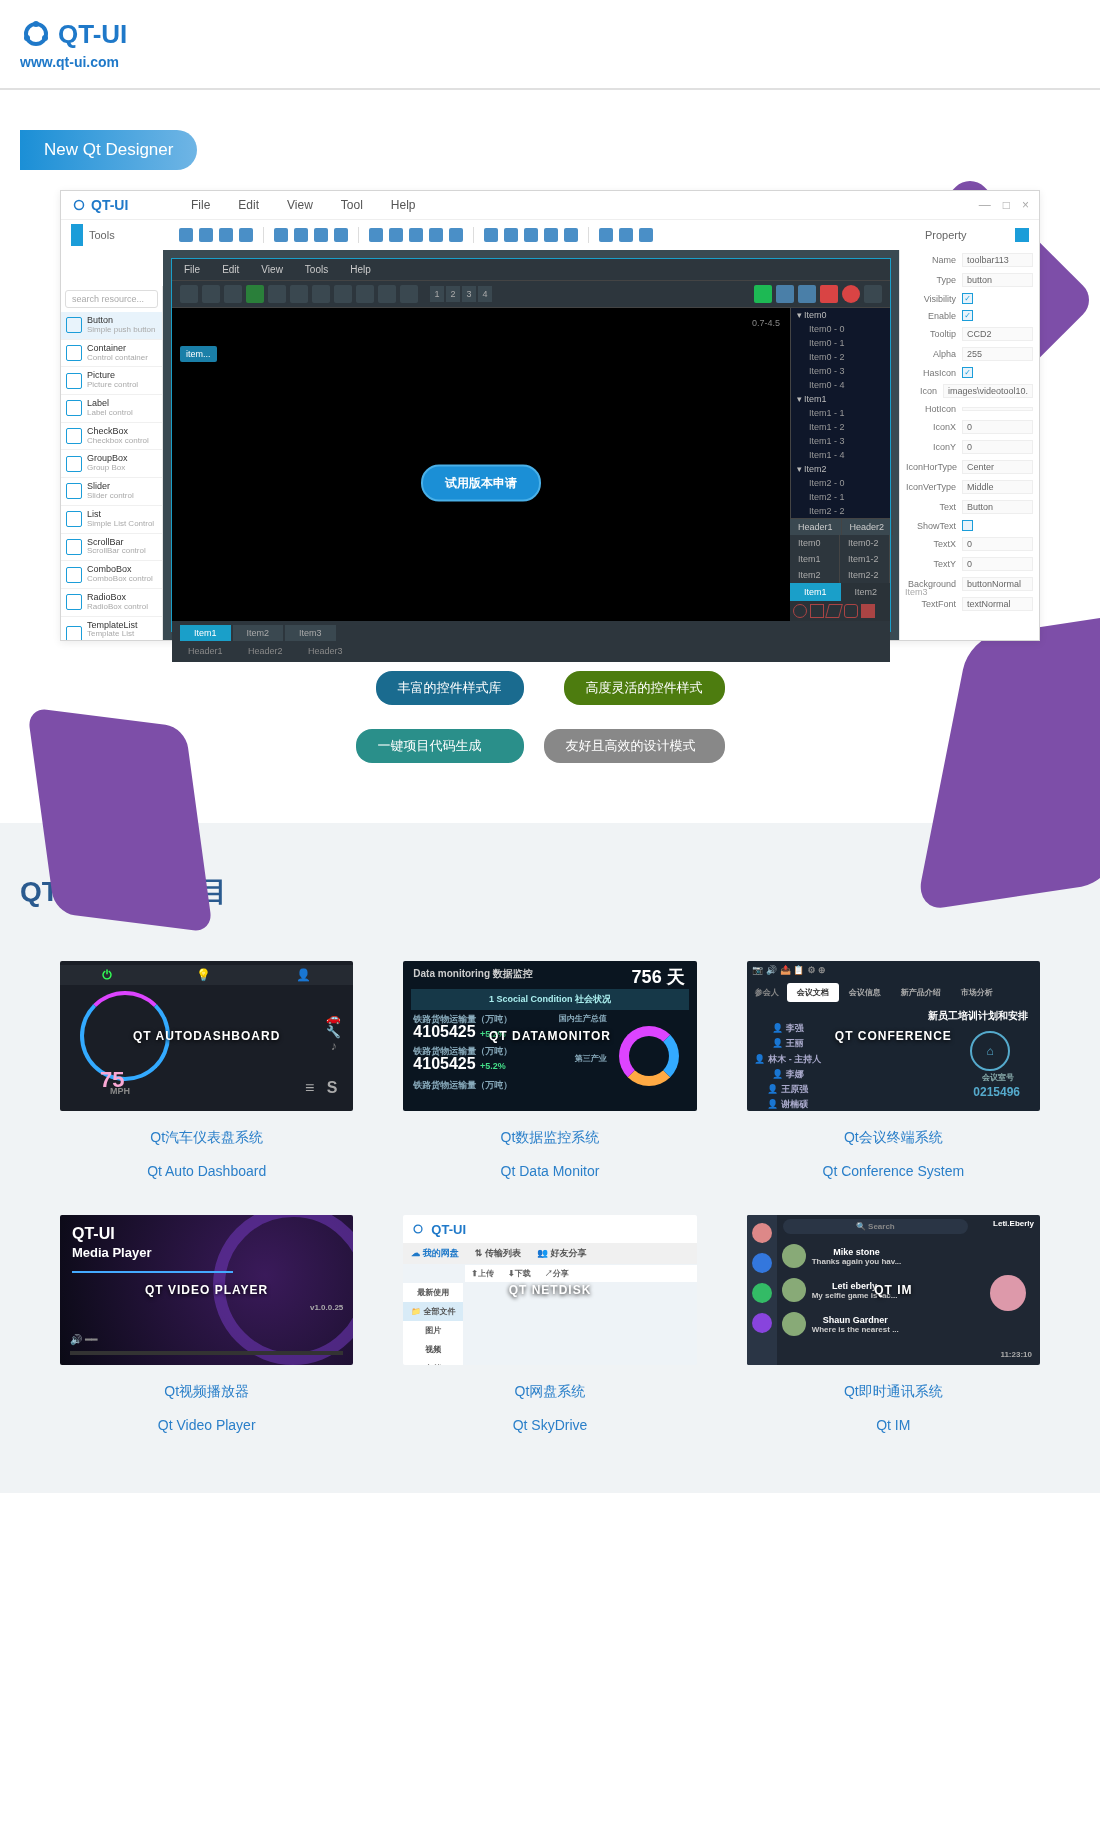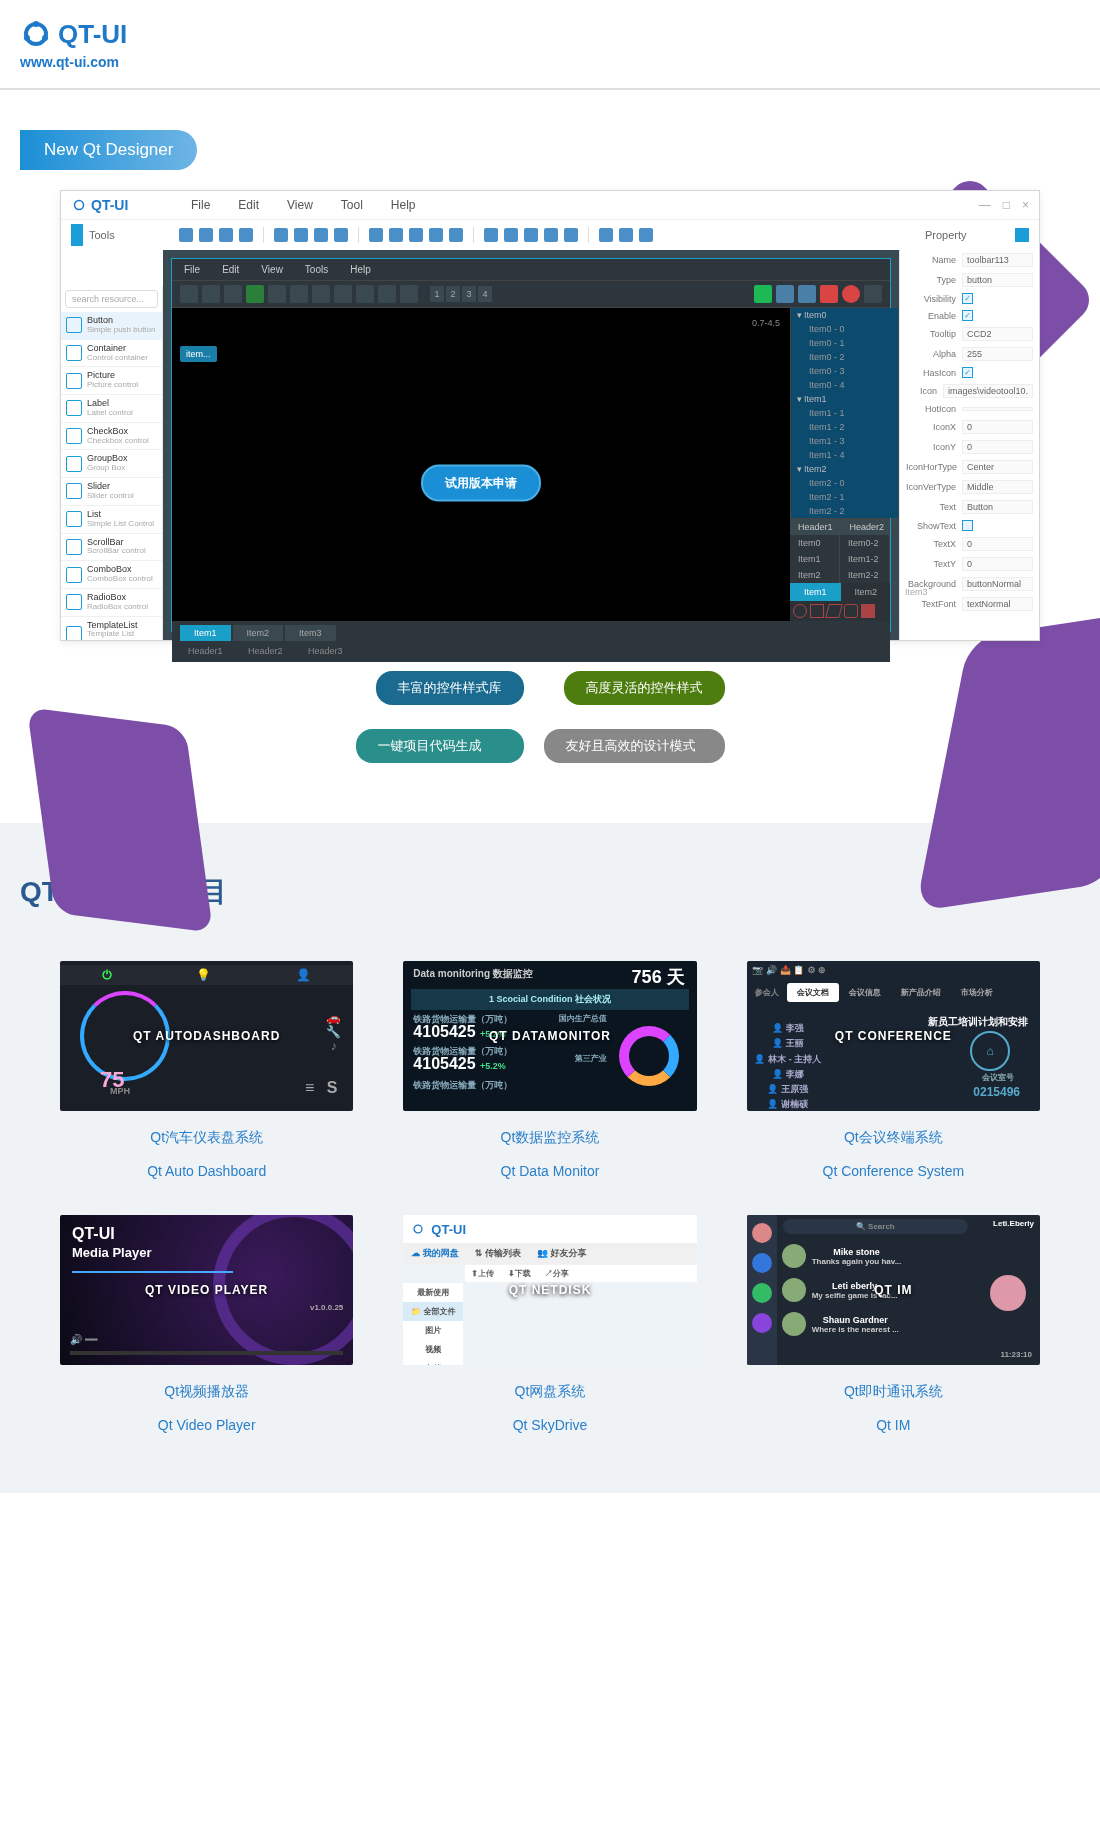--- a/index.html
+++ b/index.html
@@ -43,21 +43,21 @@
 .cv-ic.pause { background: #4a7fa8; }
 .cv-ic.stop { background: #d94444; }
 .cv-ic.rec { background: #d94444; border-radius: 50%; }
 .cv-nums { display: flex; gap: 2px; margin-left: 8px; }
 .cv-num { width: 14px; height: 16px; background: #3a4850; color: #aaa; font-size: 9px; display: flex; align-items: center; justify-content: center; }
 .canvas-main { flex: 1; display: flex; background: #000; position: relative; }
 .canvas-view { flex: 1; position: relative; }
 .canvas-item-chip { position: absolute; left: 8px; top: 38px; background: #1a7fa8; color: #fff; font-size: 9px; padding: 3px 6px; border-radius: 2px; }
 .canvas-badge { position: absolute; right: 10px; top: 10px; color: #888; font-size: 9px; }
 .canvas-cta { position: absolute; left: 50%; top: 56%; transform: translate(-50%,-50%); background: #1b8fd6; color: #fff; padding: 8px 22px; border-radius: 18px; font-size: 12px; font-weight: bold; border: 2px solid #4ab0e8; }
-.canvas-tree { width: 108px; background: #0c4a6e; border-left: 1px solid #444; font-size: 9px; color: #bbb; overflow: hidden; }
+.canvas-tree { width: 100px; background: #0f172a; border-left: 1px solid #444; font-size: 9px; color: #bbb; overflow: hidden; }
 .tree-item { padding: 2px 6px; }
 .tree-sub { padding: 2px 6px 2px 18px; color: #999; }
 .canvas-table { background: #2d363d; border-top: 1px solid #444; }
 .ct-head, .ct-row { display: flex; font-size: 9px; }
 .ct-head { background: #3a4850; color: #ccc; }
 .ct-cell { flex: 1; padding: 3px 8px; border-right: 1px solid #444; }
 .ct-row { color: #aaa; }
 .ct-tabs { display: flex; background: #2a3238; }
 .ct-tab { font-size: 9px; padding: 4px 14px; color: #aaa; }
 .ct-tab.on { background: #1a9fc9; color: #fff; }
@@ -91,21 +91,21 @@
 .dash-mph { position: absolute; left: 50px; top: 125px; color: #888; font-size: 9px; }
 .dm-head { position: absolute; top: 6px; left: 10px; color: #ccc; font-size: 10px; }
 .dm-big { position: absolute; top: 4px; right: 12px; color: #fff; font-size: 18px; }
 .dm-row { position: absolute; top: 28px; left: 8px; right: 8px; background: rgba(30,80,100,0.6); padding: 4px 8px; font-size: 9px; color: #aee; }
 .dm-val { position: absolute; left: 10px; color: #fff; font-size: 16px; }
 .dm-lbl { position: absolute; left: 10px; color: #8ab; font-size: 9px; }
 .dm-pie { position: absolute; right: 18px; top: 65px; width: 60px; height: 60px; border-radius: 50%; border: 10px solid #d4f; border-right-color: #3af; border-bottom-color: #fa4; }
 .conf-tabs { position: absolute; top: 22px; left: 0; right: 0; display: flex; font-size: 8px; color: #aaa; }
 .conf-tab { padding: 4px 10px; }
 .conf-tab.on { background: #fff; color: #333; border-radius: 3px; }
-.conf-title { position: absolute; top: 54px; right: 12px; color: #fff; font-size: 10px; }
+.conf-title { position: absolute; top: 48px; right: 12px; color: #fff; font-size: 10px; }
 .conf-list { position: absolute; top: 60px; left: 8px; font-size: 9px; color: #aac; line-height: 1.7; }
 .conf-room { position: absolute; right: 30px; top: 70px; width: 40px; height: 40px; border: 2px solid #5ac; border-radius: 50%; display: flex; align-items: center; justify-content: center; color: #5ac; }
 .conf-num { position: absolute; right: 20px; bottom: 12px; color: #5ac; font-size: 12px; }
 .vp-logo { position: absolute; top: 10px; left: 12px; color: #fff; font-size: 16px; font-weight: bold; }
 .vp-sub { position: absolute; top: 30px; left: 12px; color: #fff; font-size: 13px; font-weight: bold; }
 .vp-ring { position: absolute; right: -20px; top: -10px; width: 160px; height: 160px; border: 12px solid rgba(120,60,200,0.5); border-radius: 50%; }
 .vp-bar { position: absolute; bottom: 10px; left: 10px; right: 10px; height: 4px; background: #333; }
 .vp-ver { position: absolute; right: 10px; top: 88px; color: #aaa; font-size: 8px; }
 .nd-head { background: #fff; position: absolute; top: 0; left: 0; right: 0; height: 28px; display: flex; align-items: center; padding: 0 8px; gap: 6px; }
 .nd-logo { color: #1f79c9; font-weight: bold; font-size: 13px; }

